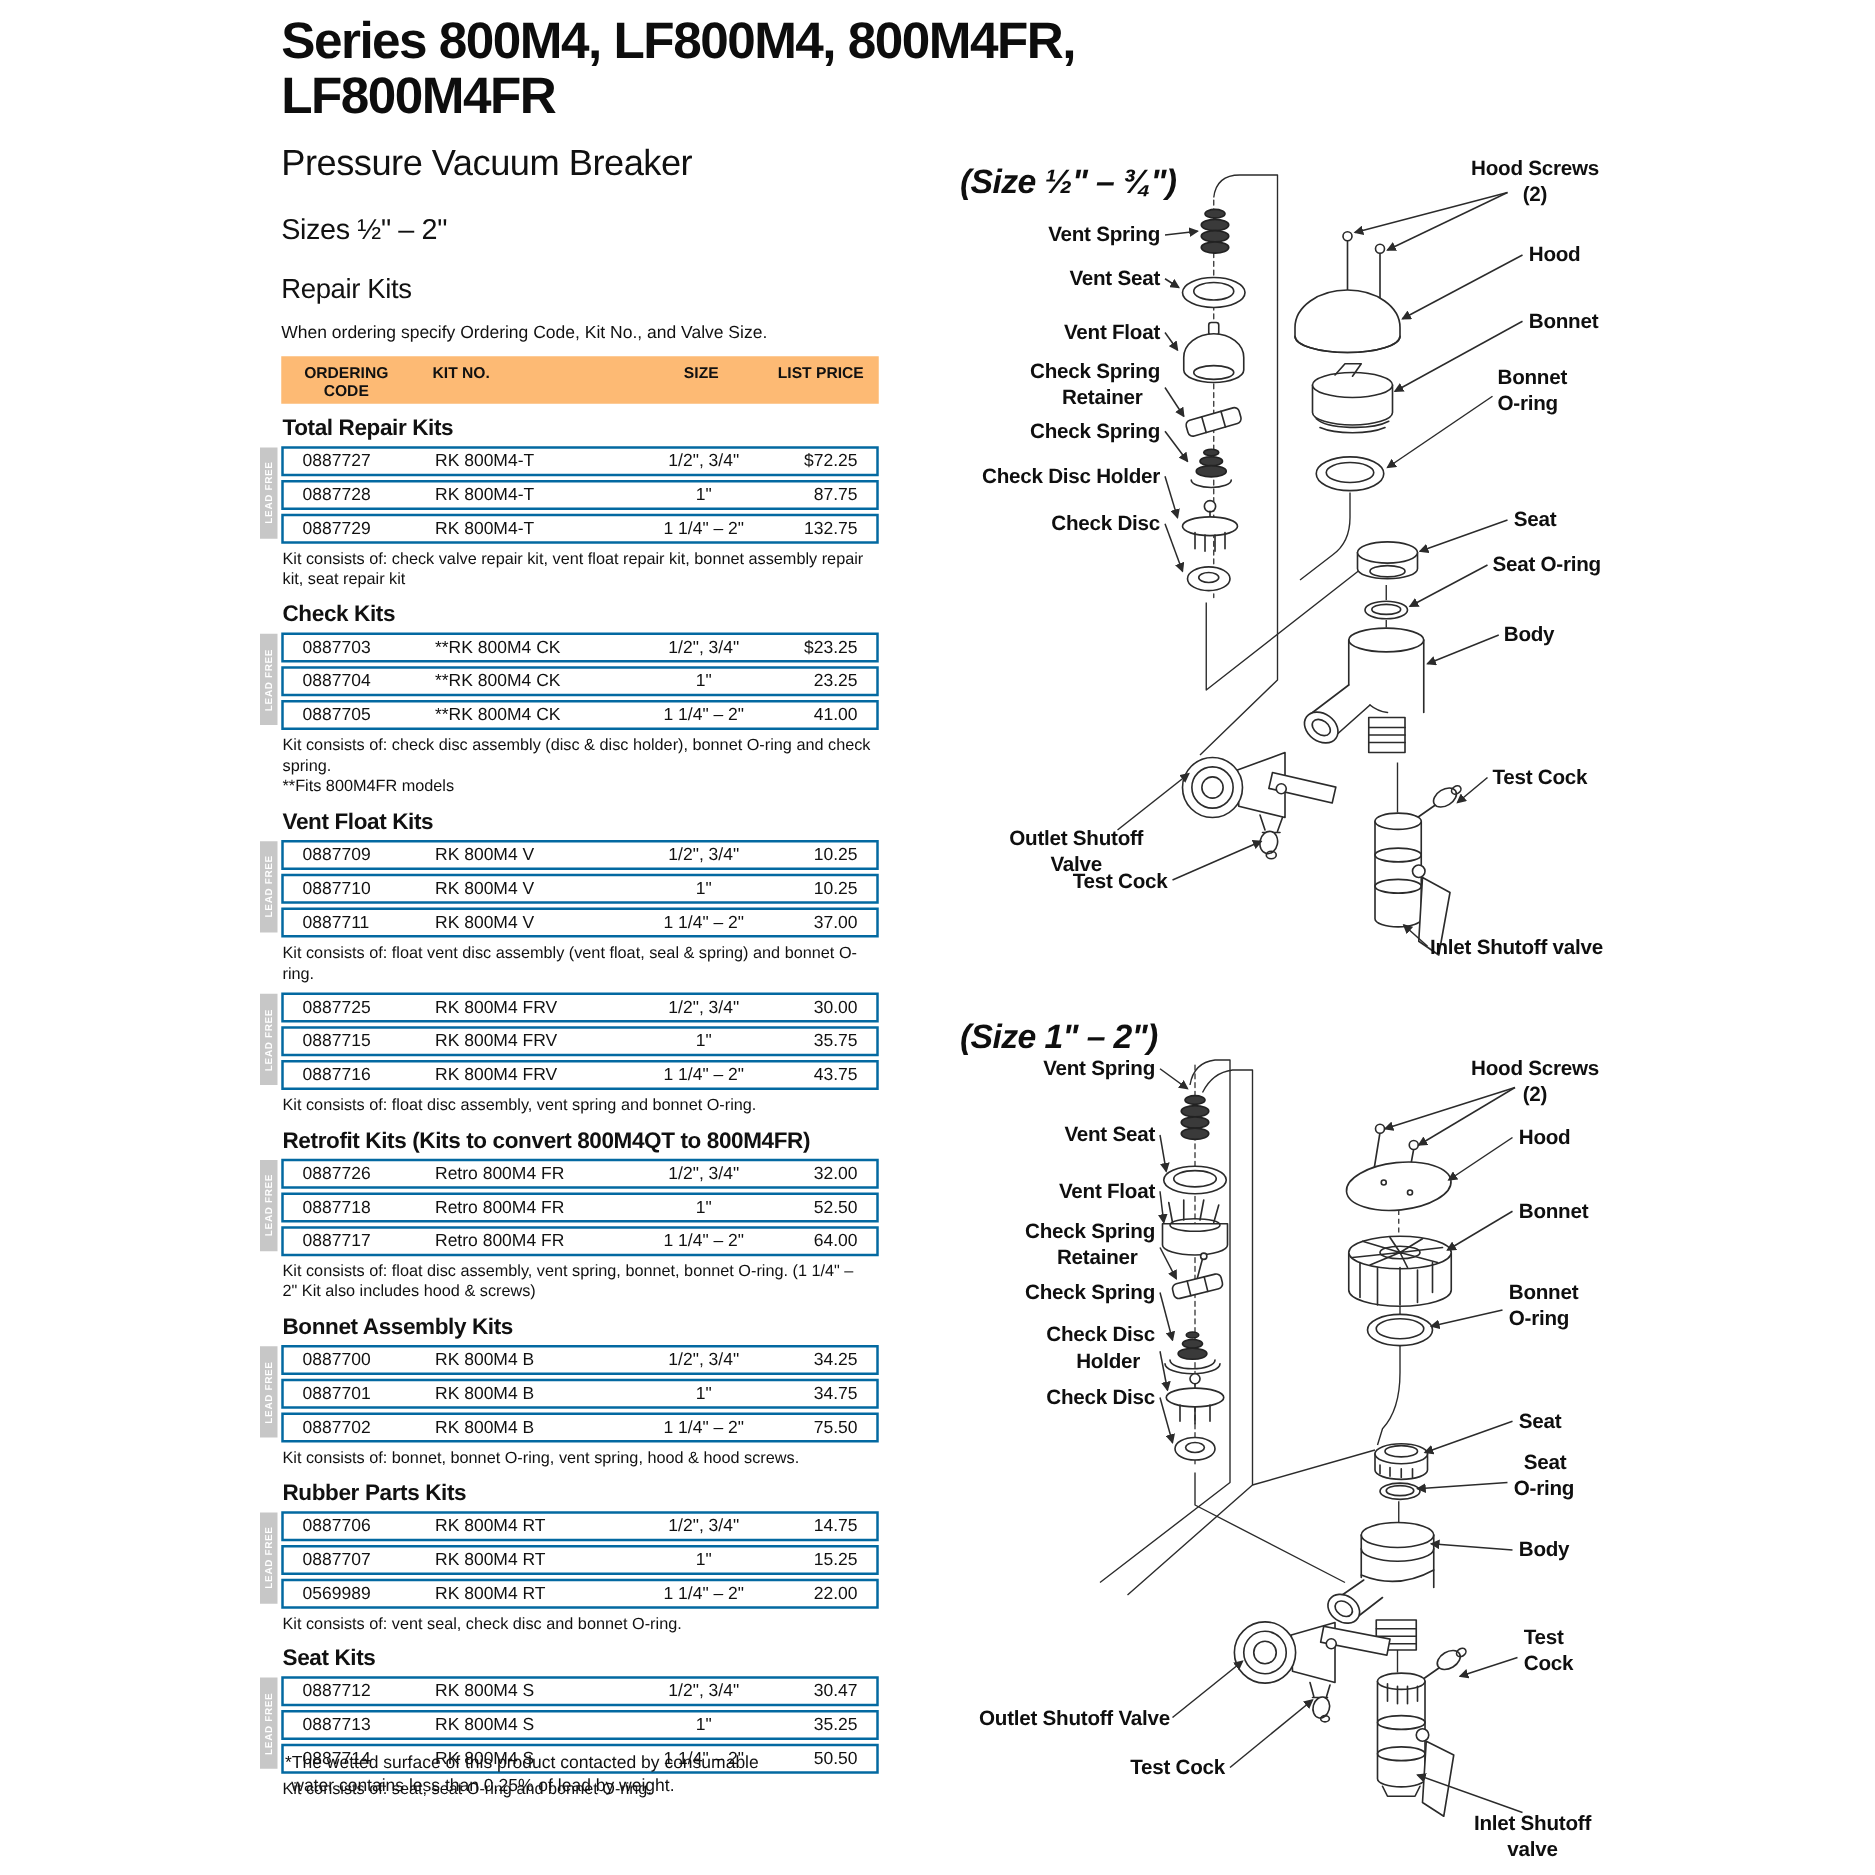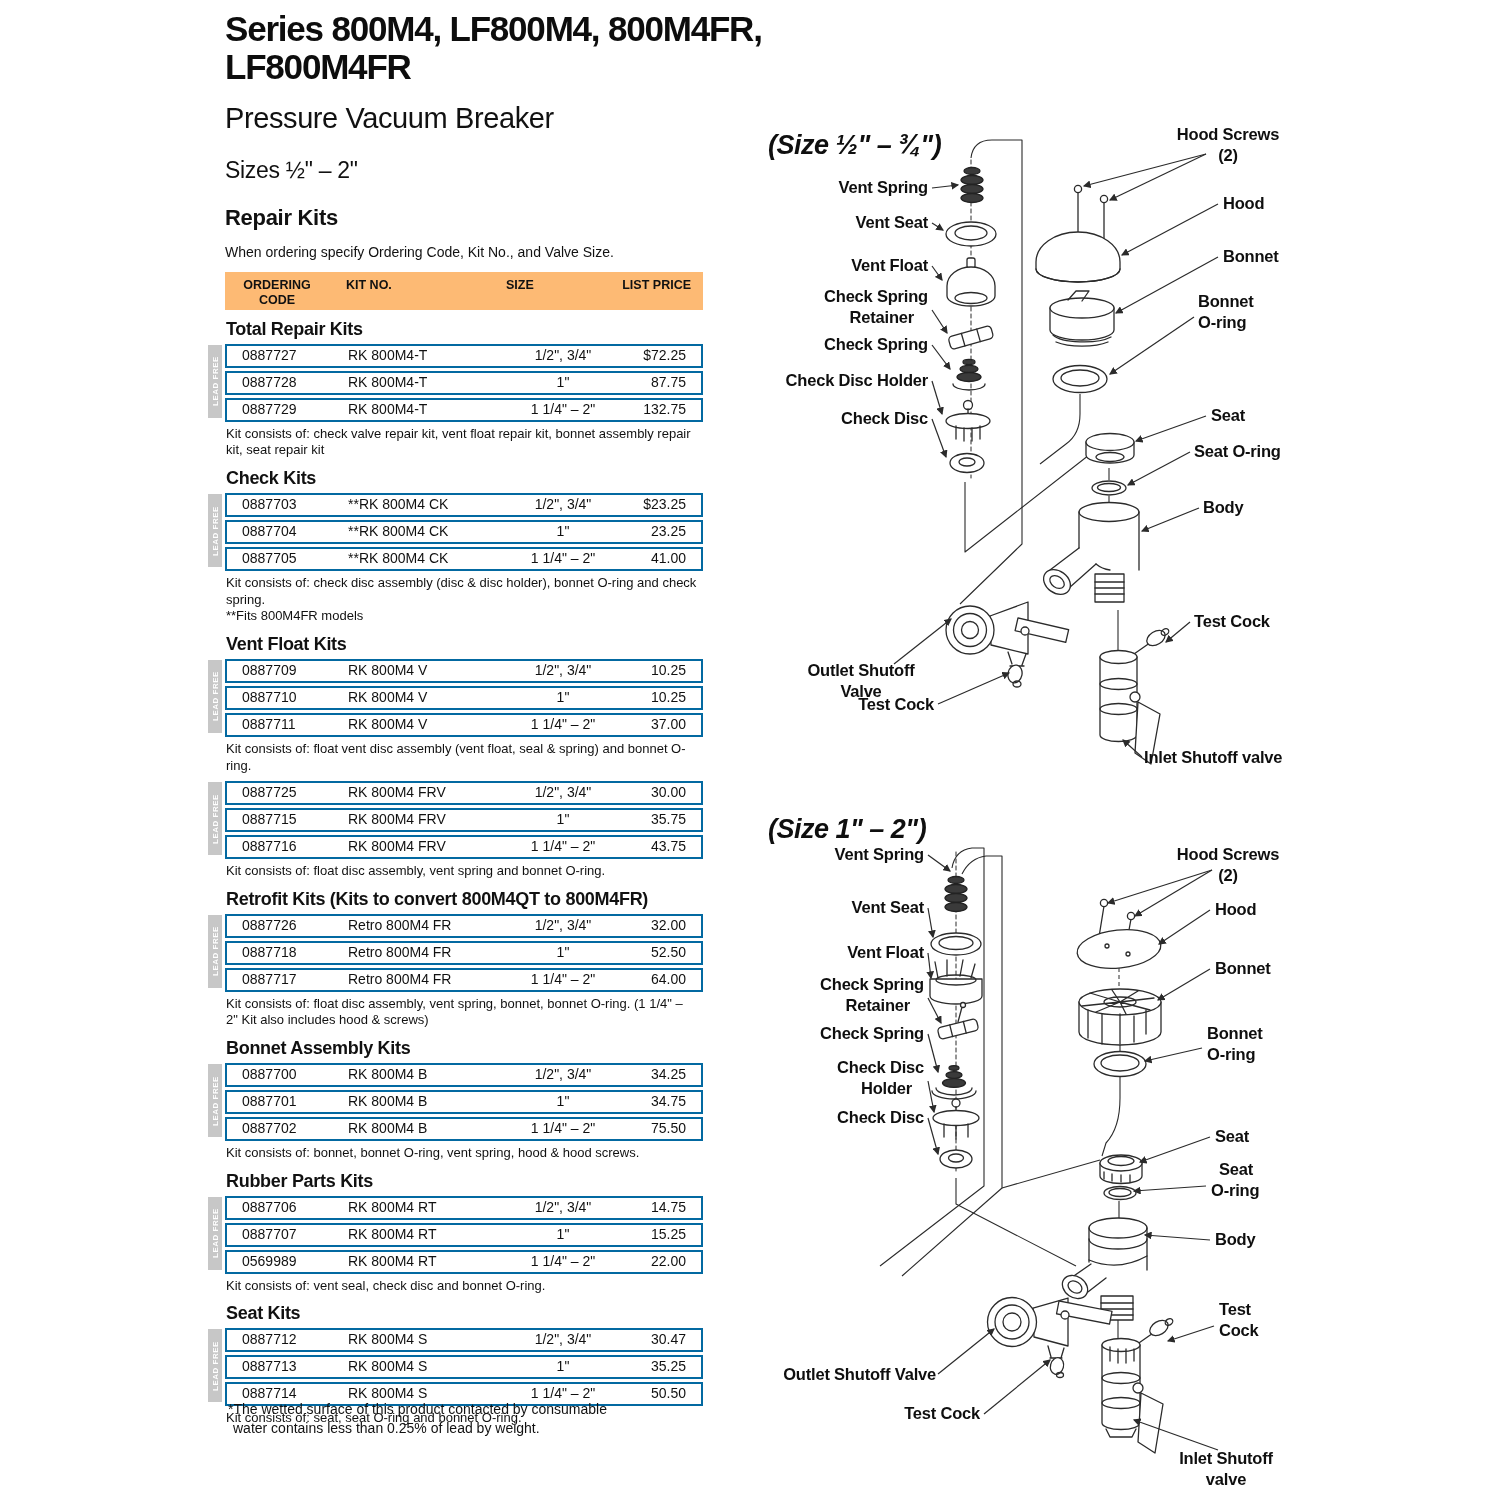--- a/index.html
+++ b/index.html
@@ -1,34 +1,34 @@
 <!DOCTYPE html>
 <html><head>
 <meta charset="utf-8">
 <style>
   html,body { margin:0; padding:0; background:#fff; }
   .page { position:relative; width:1500px; height:1500px; background:#ffffff; overflow:hidden;
           font-family:"Liberation Sans", sans-serif; color:#111; }
 
   
   .left-col { position:absolute; left:225px; top:10px; width:478px; }
-  .title { margin:0; font-size:35px; line-height:1.08; font-weight:800; letter-spacing:-1.2px;
+  .title { margin:0; font-size:41px; line-height:1.08; font-weight:800; letter-spacing:-1.2px;
            color:#0d0d0d; white-space:nowrap; }
   .title span { display:block; }
   .subtitle { margin:16px 0 0; font-size:29px; font-weight:400; letter-spacing:-0.4px; white-space:nowrap; }
   .sizes-line { margin-top:22px; font-size:23px; letter-spacing:-0.3px; }
-  .repair-h { margin:21px 0 0; font-size:22px; font-weight:700; letter-spacing:-0.3px; }
+  .repair-h { margin:21px 0 0; font-size:22px; font-weight:400; letter-spacing:-0.3px; }
   .order-note { margin:13px 0 0; font-size:14px; }
 
   .thead { margin-top:12px; background:#fdba74; display:grid;
            grid-template-columns:121px 160px 110px 1fr; align-items:start;
            padding:6px 0 1px; font-size:12.5px; font-weight:700; min-height:30px; }
   .th-code { width:80px; margin-left:12px; text-align:center; line-height:1.25; }
   .th-kit { text-align:left; }
-  .th-size { }
+  .th-size { text-align:center; }
   .th-price { text-align:right; padding-right:12px; }
 
   .kit-section { margin-top:2px; }
   .sec-h { margin:9px 0 4px 1px; font-size:18px; font-weight:700; letter-spacing:-0.3px; white-space:nowrap; }
   .sec-table { position:relative; }
   .lf-tab { position:absolute; left:-17px; top:1px; bottom:4px; width:14px; background:#c7c7c7; }
   .lf-text { position:absolute; left:50%; top:50%; transform:translate(-50%,-50%) rotate(-90deg);
              color:#fff; font-size:8px; font-weight:700; letter-spacing:0.5px; white-space:nowrap; }
   .trow { display:grid; grid-template-columns:121px 160px 110px 1fr;
           border:2px solid #0369a1; background:#fff; margin-bottom:3px;

